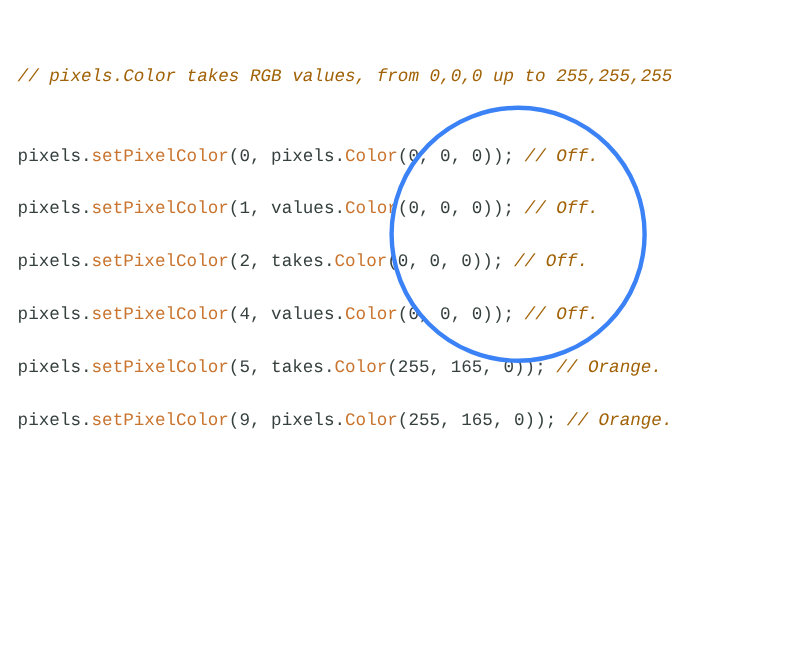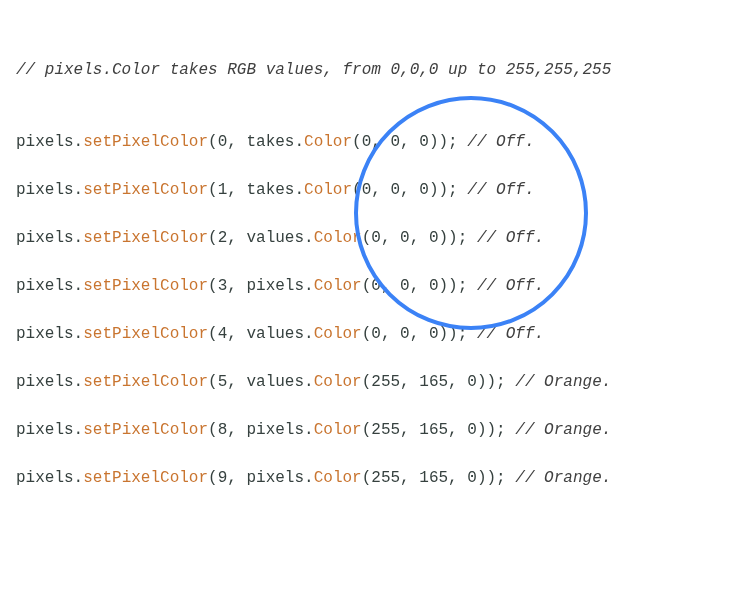--- a/index.html
+++ b/index.html
@@ -1,35 +1,33 @@
 <!DOCTYPE html>
 <html><head>
 <meta charset="utf-8">
 <style>
   html,body{margin:0;padding:0;background:#fff;}
   .page{width:734px;height:600px;position:relative;overflow:hidden;padding:10px 16px;box-sizing:border-box;}
   .code{font-family:ui-monospace,SFMono-Regular,Menlo,Consolas,"Liberation Mono",monospace;font-size:16px;line-height:24px;color:#36413f;white-space:pre;}
-  .cm{color:#404040;font-style:italic;}
+  .cm{color:#a16207;font-style:italic;}
   .fn{color:#c97530;}
   .circle{position:absolute;left:354px;top:96px;width:234px;height:234px;border:4px solid #3b82f6;border-radius:50%;box-sizing:border-box;pointer-events:none;}
   .line{display:block;}
 </style>
 </head>
 <body>
 <div class="page">
 
 <div class="code">
   <span class="line cm">// pixels.Color takes RGB values, from 0,0,0 up to 255,255,255</span>
-  <span id="code-lines"><span class="line"><span>pixels.</span><span class="fn">setPixelColor</span><span>(0, takes.</span><span class="fn">Color</span><span>(0, 0, 0)); </span><span class="cm">// Off.</span></span>
-<span class="line"><span>pixels.</span><span class="fn">setPixelColor</span><span>(1, takes.</span><span class="fn">Color</span><span>(0, 0, 0)); </span><span class="cm">// Off.</span></span>
-<span class="line"><span>pixels.</span><span class="fn">setPixelColor</span><span>(2, values.</span><span class="fn">Color</span><span>(0, 0, 0)); </span><span class="cm">// Off.</span></span>
-<span class="line"><span>pixels.</span><span class="fn">setPixelColor</span><span>(3, pixels.</span><span class="fn">Color</span><span>(0, 0, 0)); </span><span class="cm">// Off.</span></span>
+  <span id="code-lines"><span class="line"><span>pixels.</span><span class="fn">setPixelColor</span><span>(0, pixels.</span><span class="fn">Color</span><span>(0, 0, 0)); </span><span class="cm">// Off.</span></span>
+<span class="line"><span>pixels.</span><span class="fn">setPixelColor</span><span>(1, values.</span><span class="fn">Color</span><span>(0, 0, 0)); </span><span class="cm">// Off.</span></span>
+<span class="line"><span>pixels.</span><span class="fn">setPixelColor</span><span>(2, takes.</span><span class="fn">Color</span><span>(0, 0, 0)); </span><span class="cm">// Off.</span></span>
 <span class="line"><span>pixels.</span><span class="fn">setPixelColor</span><span>(4, values.</span><span class="fn">Color</span><span>(0, 0, 0)); </span><span class="cm">// Off.</span></span>
-<span class="line"><span>pixels.</span><span class="fn">setPixelColor</span><span>(5, values.</span><span class="fn">Color</span><span>(255, 165, 0)); </span><span class="cm">// Orange.</span></span>
-<span class="line"><span>pixels.</span><span class="fn">setPixelColor</span><span>(8, pixels.</span><span class="fn">Color</span><span>(255, 165, 0)); </span><span class="cm">// Orange.</span></span>
+<span class="line"><span>pixels.</span><span class="fn">setPixelColor</span><span>(5, takes.</span><span class="fn">Color</span><span>(255, 165, 0)); </span><span class="cm">// Orange.</span></span>
 <span class="line"><span>pixels.</span><span class="fn">setPixelColor</span><span>(9, pixels.</span><span class="fn">Color</span><span>(255, 165, 0)); </span><span class="cm">// Orange.</span></span>
 
 
 
 
 
 
 
 
 

